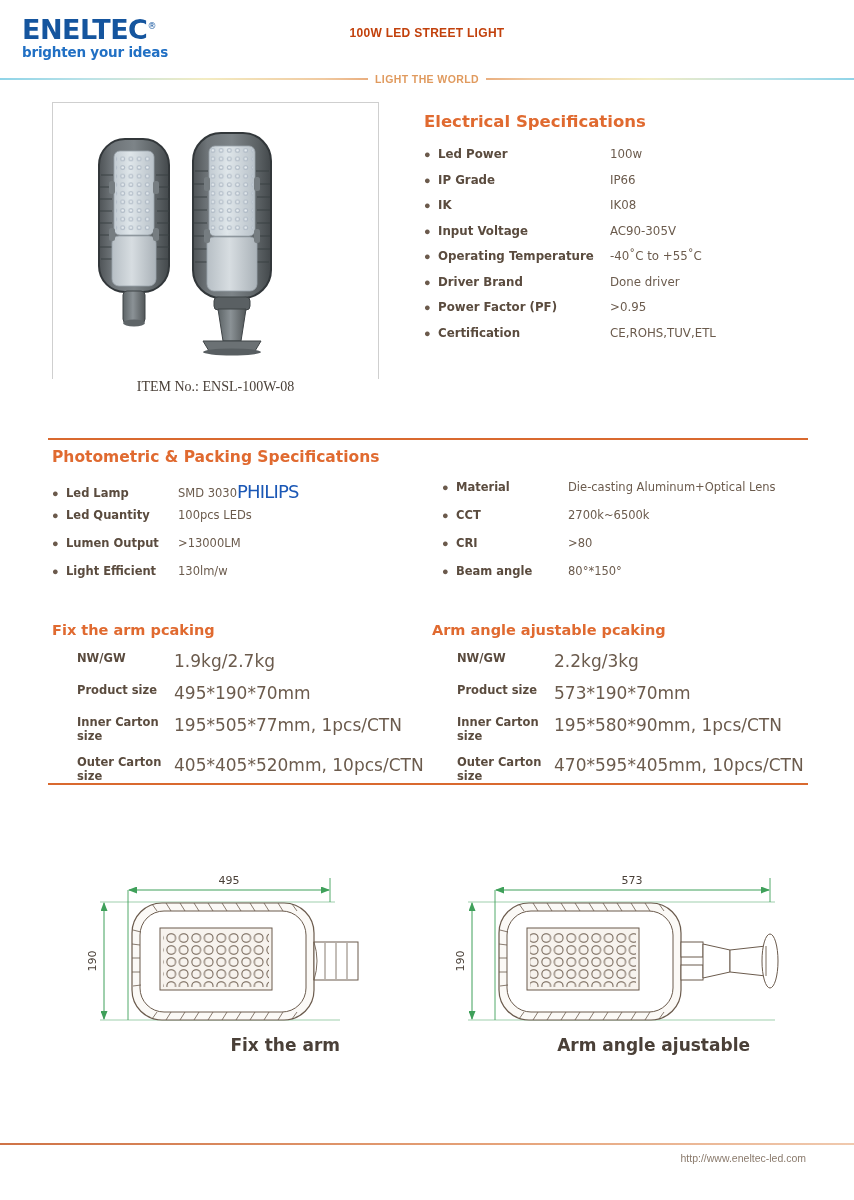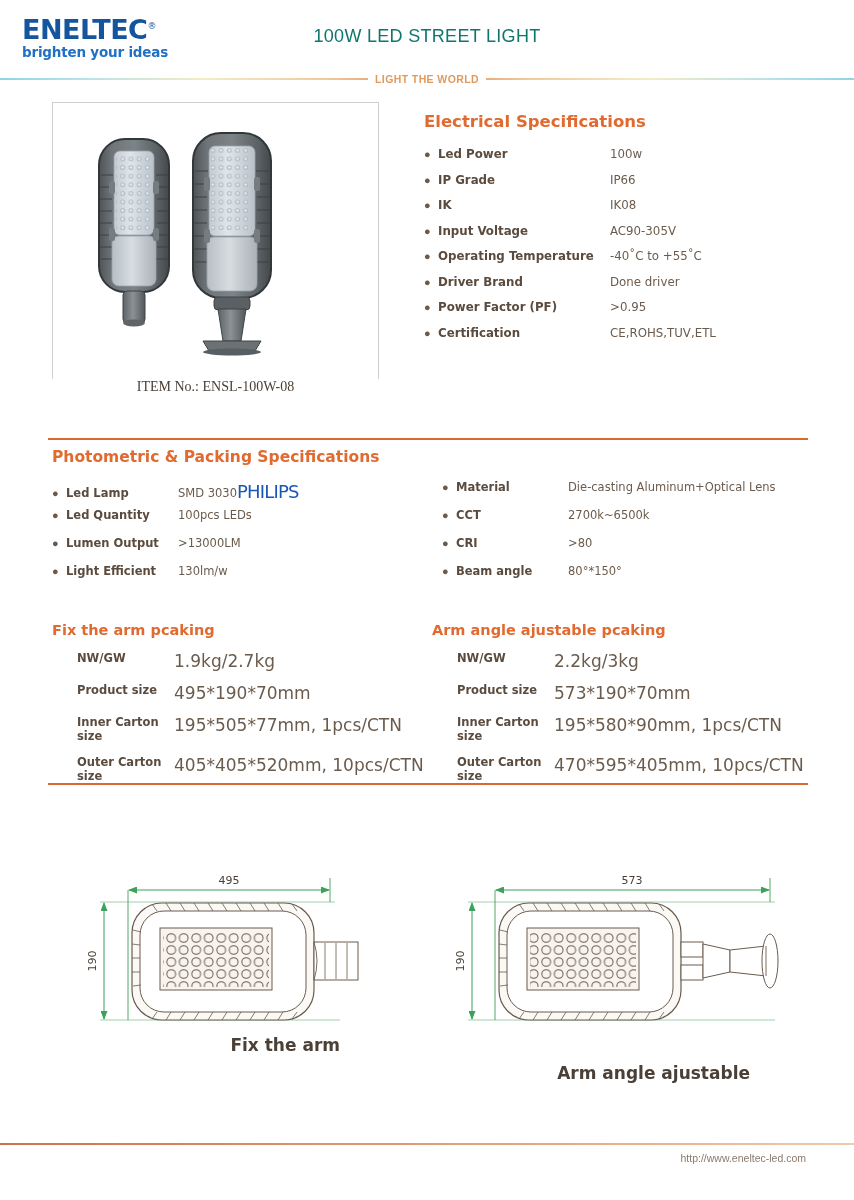--- a/index.html
+++ b/index.html
@@ -53,23 +53,23 @@
     color: #2170c4;
     letter-spacing: -0.2px;
     margin-top: 1px;
     font-family: "DejaVu Sans", sans-serif;
   }
   .header-title {
     position: absolute;
     left: 0; right: 0;
     top: 26px;
     text-align: center;
-    font-size: 18px;
-    font-weight: normal;
-    color: #0f766e;
+    font-size: 12px;
+    font-weight: bold;
+    color: #c2410c;
     letter-spacing: 0.3px;
   }
 
   
   .grad-rule-wrap {
     position: absolute;
     top: 72px; left: 0;
     width: 854px;
     height: 14px;
   }
@@ -214,21 +214,21 @@
   .drawings { position: absolute; left: 40px; top: 860px; width: 790px; height: 220px; }
   .draw-caption {
     position: absolute;
     font-size: 17px;
     font-weight: bold;
     color: #4a4038;
     text-align: right;
     font-family: "DejaVu Sans", sans-serif;
   }
   #cap-left  { left: 90px;  top: 1035px; width: 250px; }
-  #cap-right { left: 470px; top: 1035px; width: 280px; margin-top: 28px; }
+  #cap-right { left: 470px; top: 1035px; width: 280px; }
 </style>
 </head>
 <body>
 
 <div class="page">
 
   <div class="header">
     <div class="logo">
       <div class="logo-mark"><span>ENELTEC</span><span class="reg">®</span></div>
       <div class="logo-tag">brighten your ideas</div>

